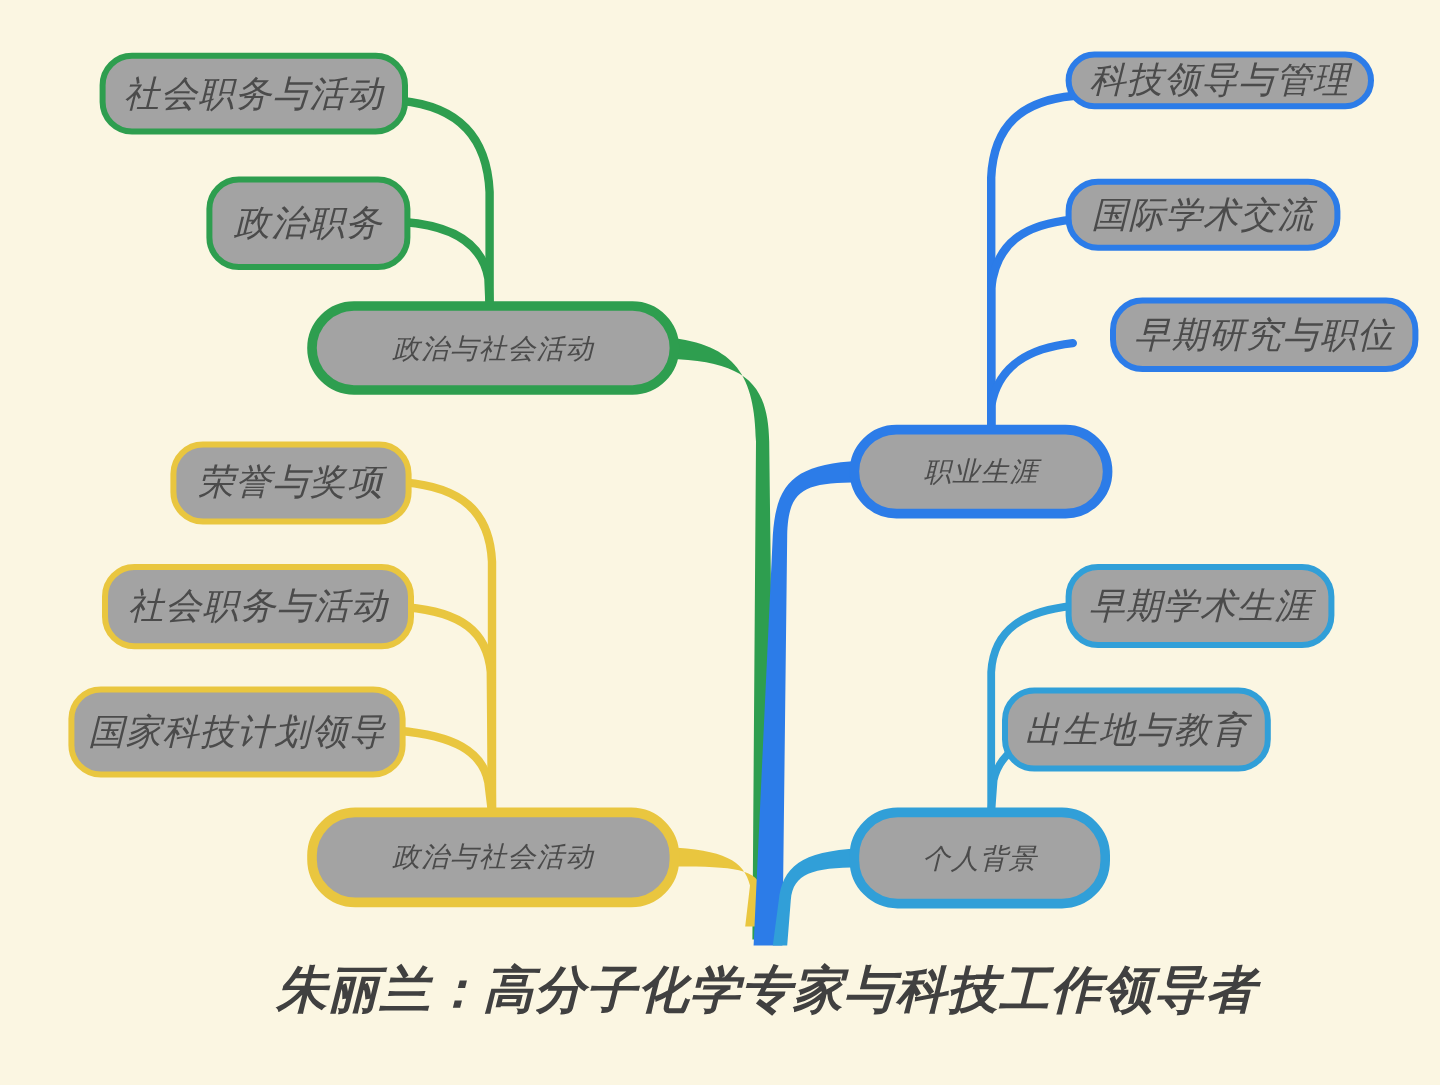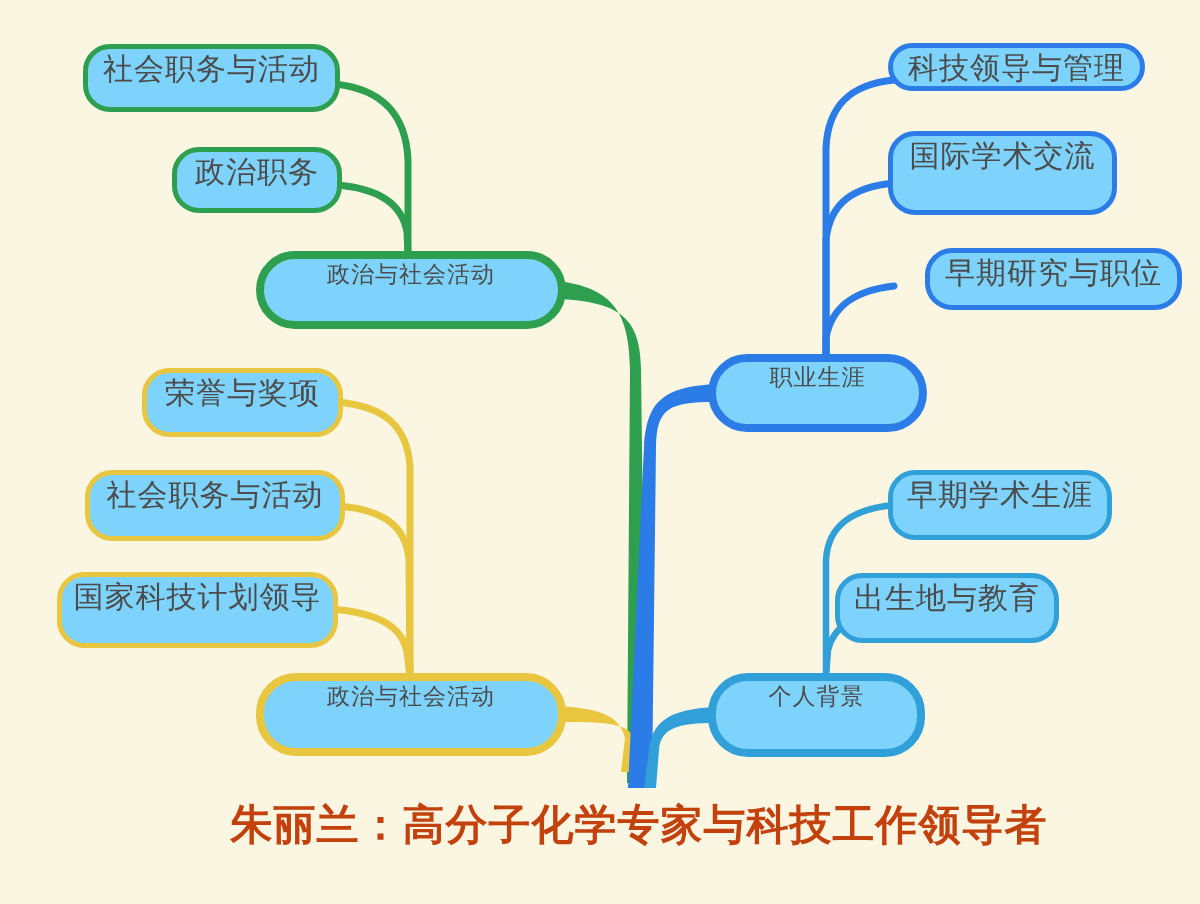--- a/index.html
+++ b/index.html
@@ -3,23 +3,23 @@
 <meta charset="utf-8">
 <style>
   html,body{margin:0;padding:0;}
   body{
     width:1200px;height:904px;overflow:hidden;
     font-family:"DejaVu Sans","Liberation Sans",sans-serif;
   }
   .stage{position:absolute;left:0;top:0;width:1200px;height:904px;}
   .links{position:absolute;left:0;top:0;width:1200px;height:904px;}
   .node{
-    position:absolute;background:#7dd3fc;box-sizing:border-box;
-    display:flex;align-items:flex-start;justify-content:center;
-    white-space:nowrap;letter-spacing:1px;
+    position:absolute;background:#a3a3a3;box-sizing:border-box;
+    display:flex;align-items:center;justify-content:center;
+    white-space:nowrap;letter-spacing:1px;font-style:italic;
   }
   .node.child{border:5px solid;border-radius:27px;font-size:30px;}
   .node.parent{border:8px solid;border-radius:40px;font-size:23px;}
   .map-title{
     position:absolute;left:639px;top:797px;transform:translateX(-50%);
     font-size:42px;font-weight:bold;white-space:nowrap;letter-spacing:1px;
   }
 </style>
 </head>
 <body style="background-color: rgb(251, 246, 226);">
@@ -43,31 +43,31 @@
     <path fill="none" stroke-width="7" stroke-linecap="round" d="M894,286 C858,290 832,304 826,338 L826,358" stroke="#2C7CE8"></path>
 
     <path d="M716,707 C667,709 652,723 649,750 L644,788 L656,788 L659,750 C661,728 677,723 716,723 Z" fill="#319FD8"></path>
     <path fill="none" stroke-width="6.5" stroke-linecap="round" d="M894,505 C854,509 828,524 826,560 L826,677" stroke="#319FD8"></path>
     <path fill="none" stroke-width="6.5" stroke-linecap="round" d="M894,608 C858,612 834,624 828,650 L826,677" stroke="#319FD8"></path>
   </svg>
 
   <div class="node child" style="left: 83px; top: 44px; width: 257px; height: 68px; border-color: rgb(46, 158, 79);">
     <span>社会职务与活动</span>
   </div>
-  <div class="node child" style="left: 172px; top: 147px; width: 170px; height: 66px; border-color: rgb(46, 158, 79);">
+  <div class="node child" style="left: 172px; top: 147px; width: 170px; height: 78px; border-color: rgb(46, 158, 79);">
     <span>政治职务</span>
   </div>
   <div class="node parent" style="left: 256px; top: 251px; width: 310px; height: 78px; border-color: rgb(46, 158, 79);">
     <span>政治与社会活动</span>
   </div>
 
   <div class="node child" style="left: 888px; top: 43px; width: 257px; height: 48px; border-color: rgb(44, 124, 232);">
     <span>科技领导与管理</span>
   </div>
-  <div class="node child" style="left: 888px; top: 131px; width: 229px; height: 84px; border-color: rgb(44, 124, 232);">
+  <div class="node child" style="left: 888px; top: 149px; width: 229px; height: 60px; border-color: rgb(44, 124, 232);">
     <span>国际学术交流</span>
   </div>
   <div class="node child" style="left: 925px; top: 248px; width: 257px; height: 62px; border-color: rgb(44, 124, 232);">
     <span>早期研究与职位</span>
   </div>
   <div class="node parent" style="left: 708px; top: 354px; width: 219px; height: 78px; border-color: rgb(44, 124, 232);">
     <span>职业生涯</span>
   </div>
 
   <div class="node child" style="left: 142px; top: 368px; width: 201px; height: 69px; border-color: rgb(233, 198, 63);">
@@ -86,15 +86,15 @@
   <div class="node child" style="left: 888px; top: 470px; width: 224px; height: 70px; border-color: rgb(49, 159, 216);">
     <span>早期学术生涯</span>
   </div>
   <div class="node child" style="left: 835px; top: 573px; width: 224px; height: 70px; border-color: rgb(49, 159, 216);">
     <span>出生地与教育</span>
   </div>
   <div class="node parent" style="left: 708px; top: 673px; width: 217px; height: 84px; border-color: rgb(49, 159, 216);">
     <span>个人背景</span>
   </div>
 
-  <div class="map-title" style="color: #c2410c;">朱丽兰：高分子化学专家与科技工作领导者</div>
+  <div class="map-title" style="color: #404040; font-style: italic;">朱丽兰：高分子化学专家与科技工作领导者</div>
 
 </div>
 
 </body></html>

